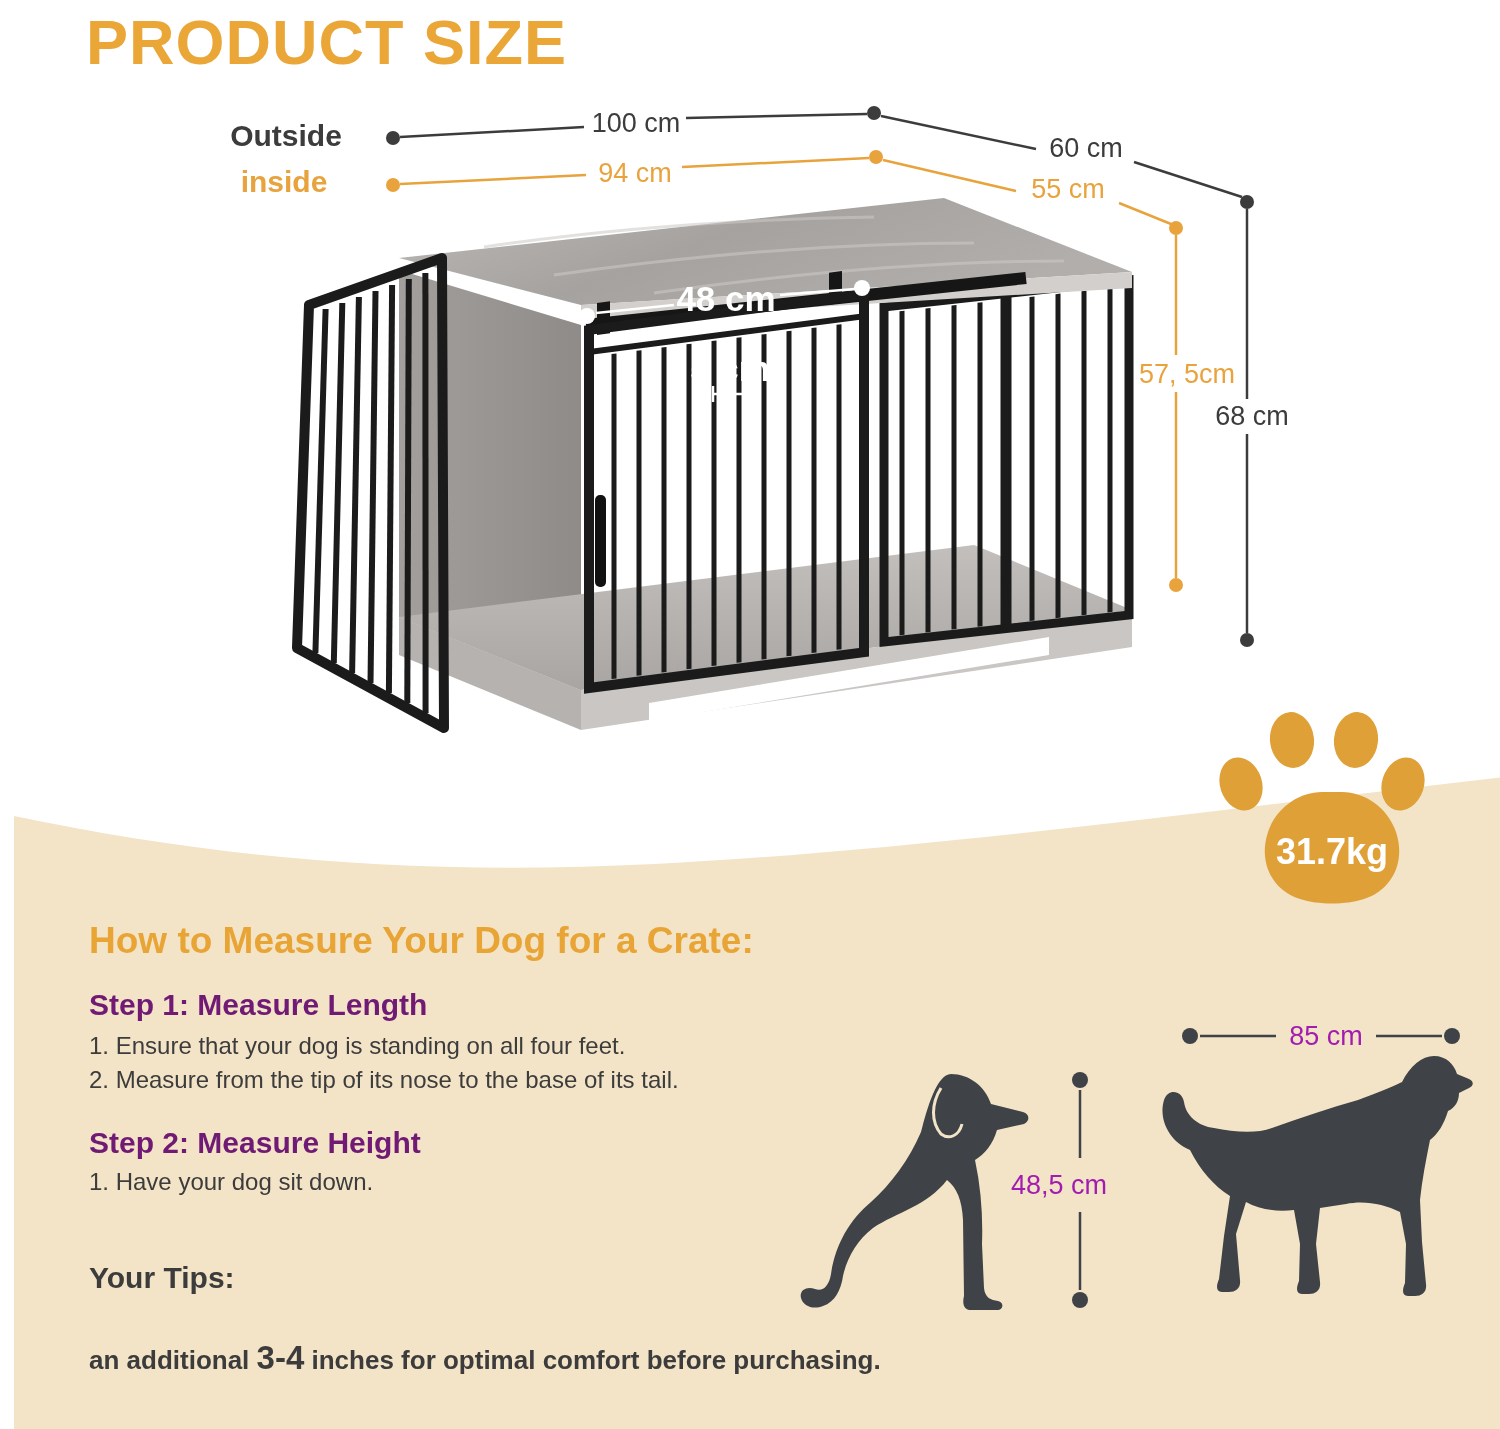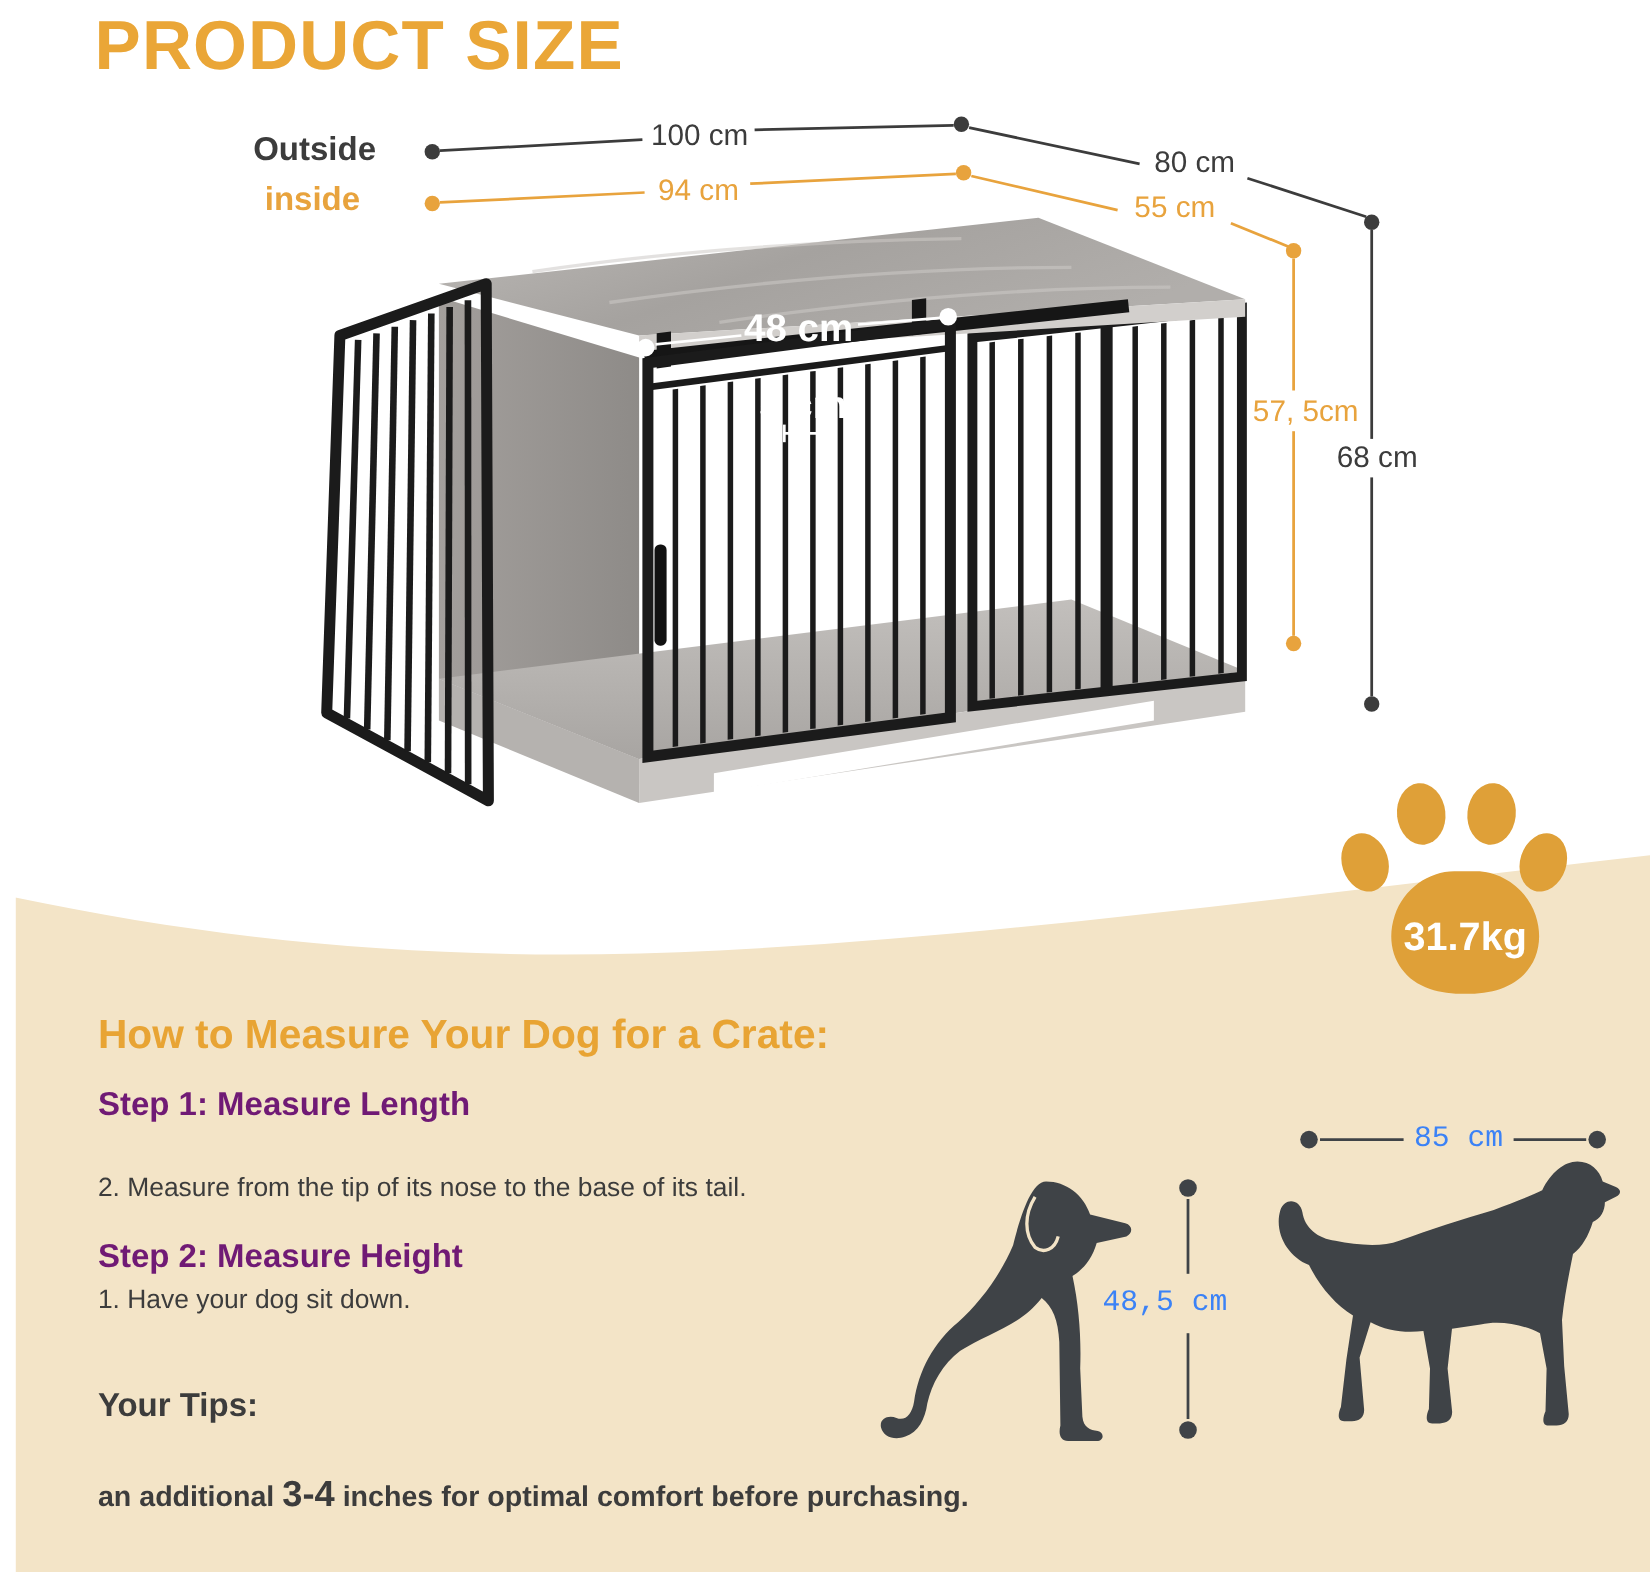--- a/index.html
+++ b/index.html
@@ -7,21 +7,21 @@
           font-family:"Liberation Sans", sans-serif;margin-left:14px;}
   svg{display:block;}
   .abs{position:absolute;}
   .lbl{position:absolute;transform:translate(-50%,-50%);white-space:nowrap;}
   .page-title{font-size:63px;font-weight:800;letter-spacing:1px;color:#EAA637;}
   .legend{font-size:30px;font-weight:700;color:#3C3C3C;text-align:center;}
   .legend.inside{color:#E8A33D;}
   .dim{font-size:27px;font-weight:400;color:#3C3C3C;}
   .dim.orange{color:#E8A33D;}
   .dim.white{color:#ffffff;font-weight:700;font-size:35px;}
-  .dim.doglbl{color:#3b82f6;font-family:Liberation Mono, monospace;}
+  .dim.doglbl{color:#a21caf;}
   .weight-lbl{font-size:36px;font-weight:700;color:#ffffff;}
   .sec-heading{font-size:37px;font-weight:700;color:#E8A434;}
   .step-title{font-size:30px;font-weight:700;color:#701a75;}
   .step-item{font-size:24px;font-weight:400;color:#3C3C3C;}
   .tips-title{font-size:30px;font-weight:700;color:#3C3C3C;}
   .tips-text{font-size:26px;font-weight:700;color:#3C3C3C;}
   .tips-emph{font-size:33px;font-weight:700;}
 </style>
 </head>
 <body>
@@ -180,30 +180,31 @@
       <ellipse cx="199" cy="84" rx="21" ry="27" transform="rotate(18 199 84)"></ellipse>
       <path d="M118,92 C95,92 72,108 64,132 C54,162 68,190 96,199 C114,205 142,205 160,199 C188,190 202,162 192,132 C184,108 161,92 138,92 Z"></path>
     </g>
   </svg>
   <div class="lbl weight-lbl" style="left:1318px;top:852px;">31.7kg</div>
 
   <div class="lbl legend" style="left:272px;top:136px;">Outside</div>
   <div class="lbl legend inside" style="left:270px;top:182px;">inside</div>
   <div class="lbl dim" style="left:622px;top:123px;">100 cm</div>
   <div class="lbl dim orange" style="left:621px;top:173px;">94 cm</div>
-  <div class="lbl dim" style="left:1072px;top:148px;">80 cm</div>
+  <div class="lbl dim" style="left:1072px;top:148px;">60 cm</div>
   <div class="lbl dim orange" style="left:1054px;top:189px;">55 cm</div>
   <div class="lbl dim orange" style="left:1173px;top:374px;">57, 5cm</div>
   <div class="lbl dim" style="left:1238px;top:416px;">68 cm</div>
   <div class="lbl dim white" style="left:712px;top:299px;">48 cm</div>
   <div class="lbl dim white" style="left:716px;top:369px;">5 cm</div>
 
   <div class="abs sec-heading" style="left:75px;top:920px;">How to Measure Your Dog for a Crate:</div>
 
   <div class="abs step-title" style="left:75px;top:988px;">Step 1: Measure Length</div>
+  <div class="abs step-item" style="left:75px;top:1032px;">1. Ensure that your dog is standing on all four feet.</div>
   <div class="abs step-item" style="left:75px;top:1066px;">2. Measure from the tip of its nose to the base of its tail.</div>
 
   <div class="abs step-title" style="left:75px;top:1126px;">Step 2: Measure Height</div>
   <div class="abs step-item" style="left:75px;top:1168px;">1. Have your dog sit down.</div>
 
   <div class="abs tips-title" style="left:75px;top:1261px;">Your Tips:</div>
   <div class="abs tips-text" style="left:75px;top:1339px;">
     <span>an additional </span><span class="tips-emph">3-4</span><span> inches for optimal comfort before purchasing.</span>
   </div>
 

